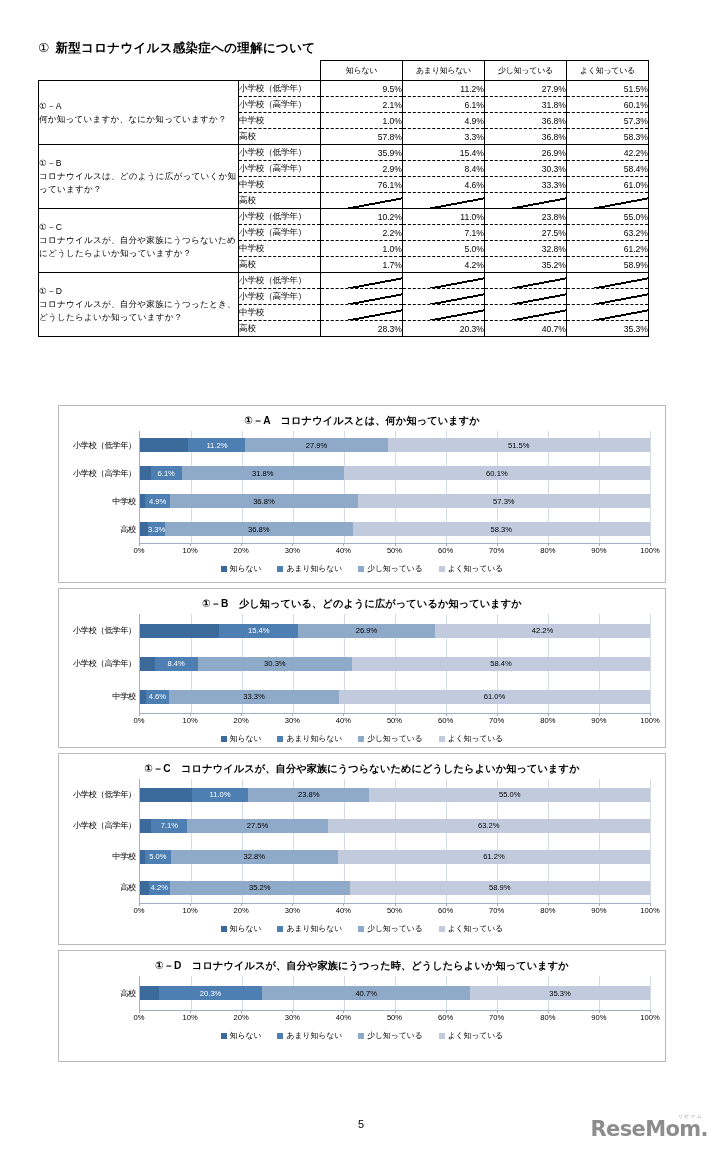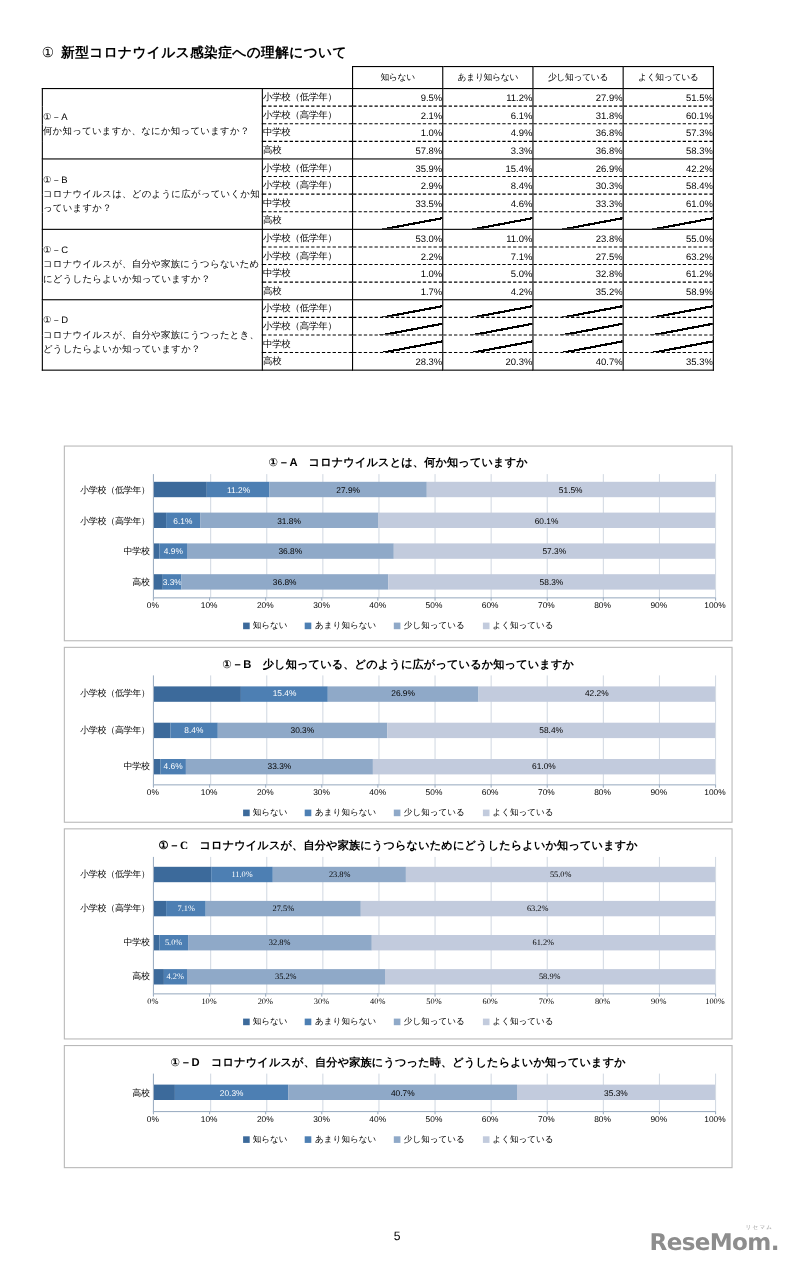--- a/index.html
+++ b/index.html
@@ -317,36 +317,36 @@
         </tr>
         <tr>
           <td class="grp-cell">小学校（高学年）</td>
           <td class="val-cell">2.9%</td>
           <td class="val-cell">8.4%</td>
           <td class="val-cell">30.3%</td>
           <td class="val-cell">58.4%</td>
         </tr>
         <tr>
           <td class="grp-cell">中学校</td>
-          <td class="val-cell">33.5%</td>
+          <td class="val-cell">76.1%</td>
           <td class="val-cell">4.6%</td>
           <td class="val-cell">33.3%</td>
           <td class="val-cell">61.0%</td>
         </tr>
         <tr class="last-in-block">
           <td class="grp-cell">高校</td>
           <td class="val-cell empty"></td>
           <td class="val-cell empty"></td>
           <td class="val-cell empty"></td>
           <td class="val-cell empty"></td>
         </tr>
         <tr class="first-in-block">
           <td class="q-cell" rowspan="4"><span class="q-id">①－C</span><span>コロナウイルスが、自分や家族にうつらないためにどうしたらよいか知っていますか？</span></td>
           <td class="grp-cell">小学校（低学年）</td>
-          <td class="val-cell">53.0%</td>
+          <td class="val-cell">10.2%</td>
           <td class="val-cell">11.0%</td>
           <td class="val-cell">23.8%</td>
           <td class="val-cell">55.0%</td>
         </tr>
         <tr>
           <td class="grp-cell">小学校（高学年）</td>
           <td class="val-cell">2.2%</td>
           <td class="val-cell">7.1%</td>
           <td class="val-cell">27.5%</td>
           <td class="val-cell">63.2%</td>
@@ -633,21 +633,21 @@
         <div class="li">
           <span class="sw s2"></span>
           <span>少し知っている</span>
         </div>
         <div class="li">
           <span class="sw s3"></span>
           <span>よく知っている</span>
         </div>
       </div>
     </div>
-    <div class="chart-panel" style="top: 753px; height: 192px; font-family: Liberation Serif, serif;">
+    <div class="chart-panel" style="top: 753px; height: 192px;">
       <div class="chart-title"><span class="tid">①－C　</span><span>コロナウイルスが、自分や家族にうつらないためにどうしたらよいか知っていますか</span></div>
       <div class="plot">
         <div class="plot-inner" style="height: 124px;">
           <div class="gridlines">
             <i style="left: 10%;"></i>
             <i style="left: 20%;"></i>
             <i style="left: 30%;"></i>
             <i style="left: 40%;"></i>
             <i style="left: 50%;"></i>
             <i style="left: 60%;"></i>

